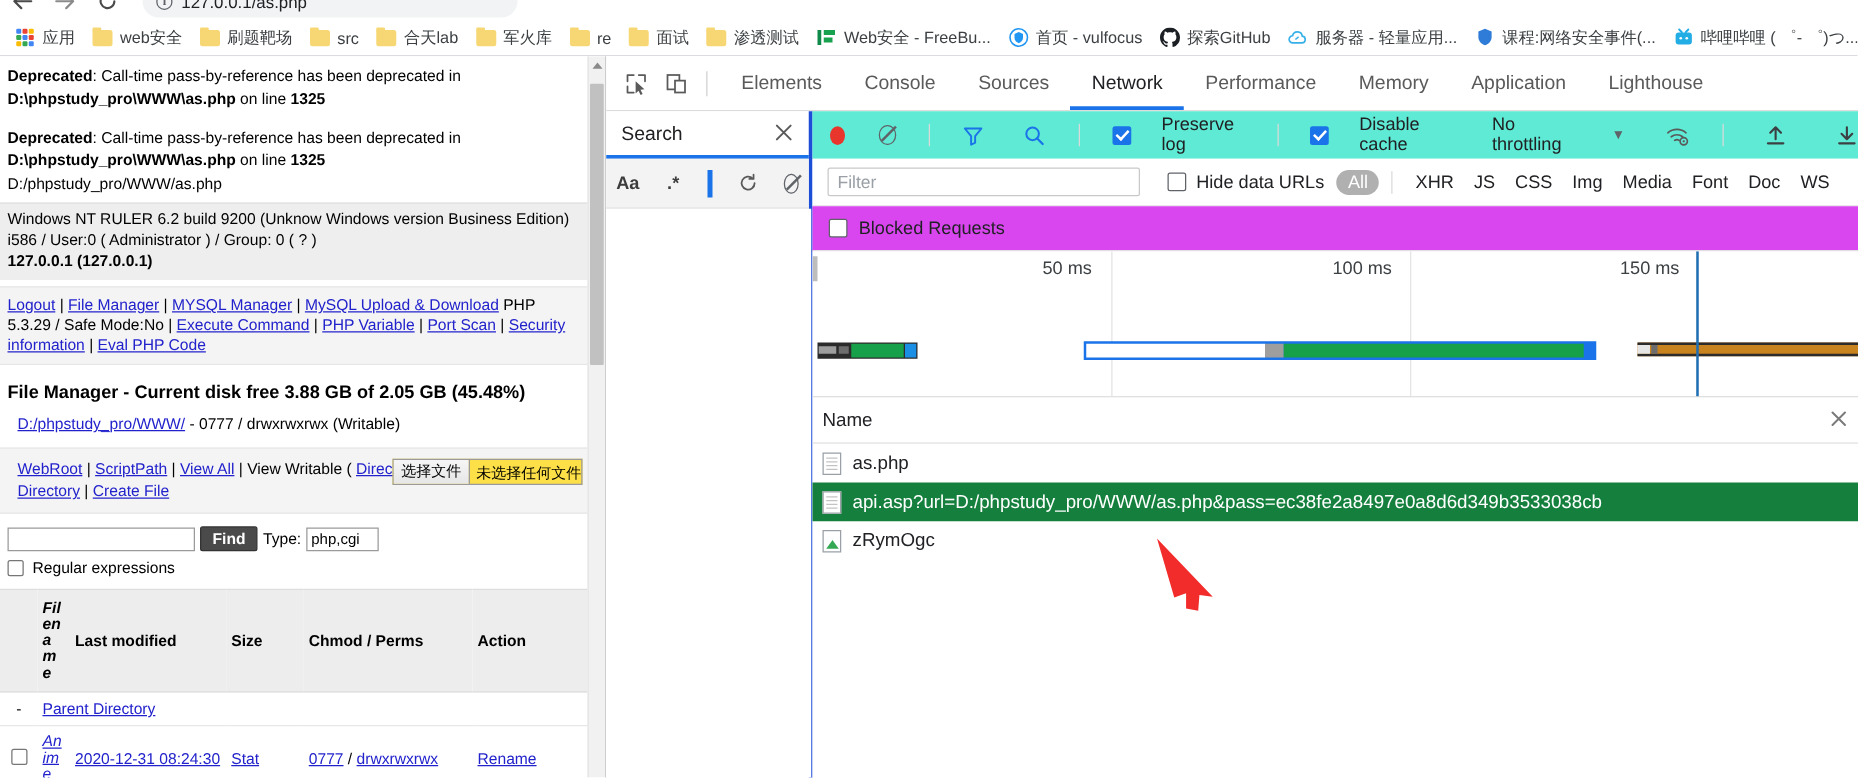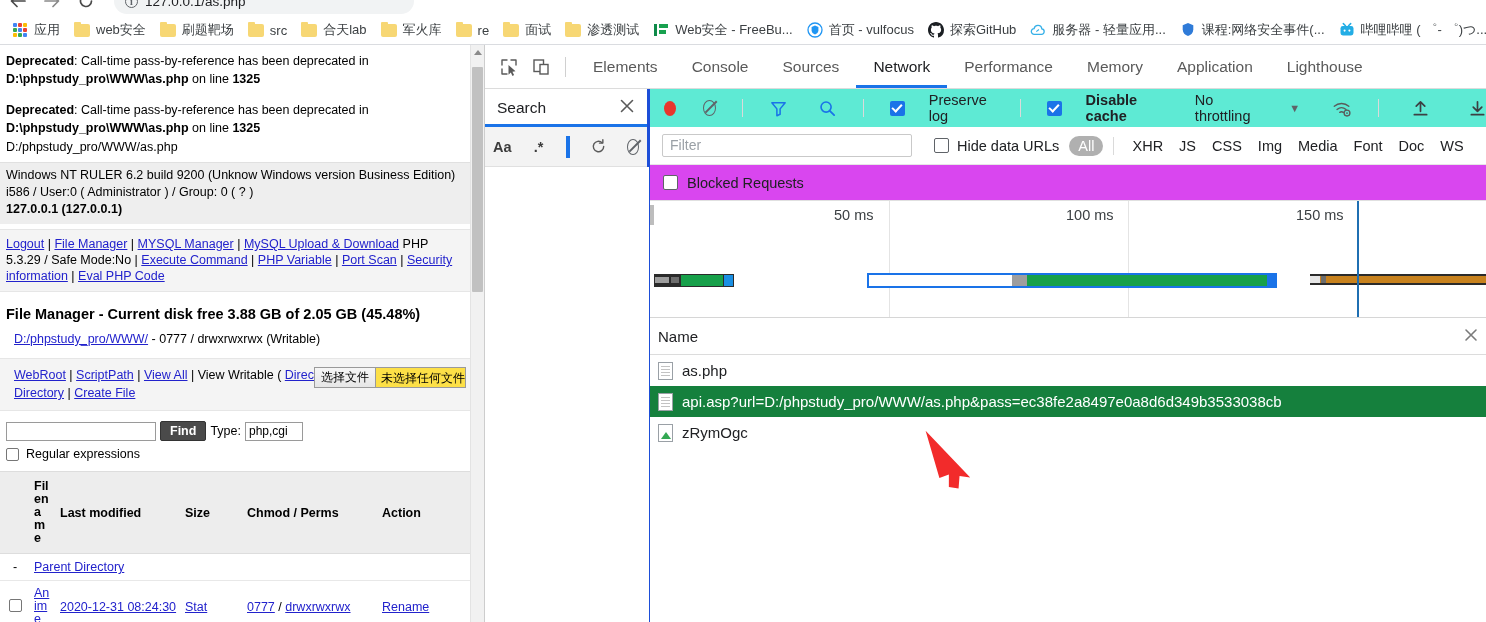--- a/index.html
+++ b/index.html
@@ -149,21 +149,21 @@
   .cbx { width:13px;height:13px;border:1px solid #767676;background:#fff;border-radius:2px; }
 
   table.fm { width: 470px; border-collapse: collapse; font-size:12px; }
   table.fm thead th {
     background:#ededed; border-top:1px solid #ddd; border-bottom:1px solid #ddd;
     font-weight:bold; font-size:12.5px; color:#000; padding: 8px 4px; text-align:left;
     vertical-align: middle;
   }
   table.fm td { padding: 6px 4px; border-bottom:1px solid #e8e8e8; font-size:12.5px; vertical-align:middle; }
   .narrowcol { width: 30px; }
-  .wrapname { width: 26px; line-height: 13px; word-break: break-all; }
+  .wrapname { width: 26px; line-height: 13px; word-break: break-all; font-style: italic; }
 
   
   #devtools {
     position: absolute; left: 484px; top: 45px; width: 1002px; height: 577px;
     background: #ffffff; border-left: 1px solid #cdcdcd;
     font-family: "Liberation Sans", sans-serif;
   }
   #dt-tabbar {
     position:absolute; left:0; top:0; width:1002px; height:44px;
     display:flex; align-items:center; background:#fff;
@@ -593,21 +593,21 @@
       <svg width="19" height="19" viewBox="0 0 20 20">
           <circle cx="8.5" cy="8.5" r="5.3" fill="none" stroke="#1a73e8" stroke-width="1.7"></circle>
           <path d="M12.4 12.4L17 17" stroke="#1a73e8" stroke-width="1.9" stroke-linecap="round"></path>
         </svg>
     </span>
     <span class="tb-sep"></span>
     <span class="chk"></span>
     <span style="margin-left:8px;">Preserve log</span>
     <span class="tb-sep"></span>
     <span class="chk"></span>
-    <span style="margin-left:8px;font-weight:bold;">Disable cache</span>
+    <span style="margin-left:8px;">Disable cache</span>
     <span style="margin-left:16px;">No throttling</span>
     <span style="margin-left:16px;font-size:11px;color:#5f6368;">▼</span>
     <span class="si" style="margin-left:16px;">
       <svg width="21" height="21" viewBox="0 0 22 22">
           <path d="M2.5 8.5a12 12 0 0 1 16 0" fill="none" stroke="#5a5a5a" stroke-width="1.5" stroke-linecap="round"></path>
           <path d="M5.5 12a8 8 0 0 1 10 0" fill="none" stroke="#5a5a5a" stroke-width="1.5" stroke-linecap="round"></path>
           <path d="M8.5 15.2a3.6 3.6 0 0 1 4 0" fill="none" stroke="#5a5a5a" stroke-width="1.5" stroke-linecap="round"></path>
           <circle cx="16.5" cy="16" r="3.2" fill="none" stroke="#5a5a5a" stroke-width="1.5"></circle>
           <circle cx="16.5" cy="16" r="1" fill="#5a5a5a"></circle>
         </svg>

